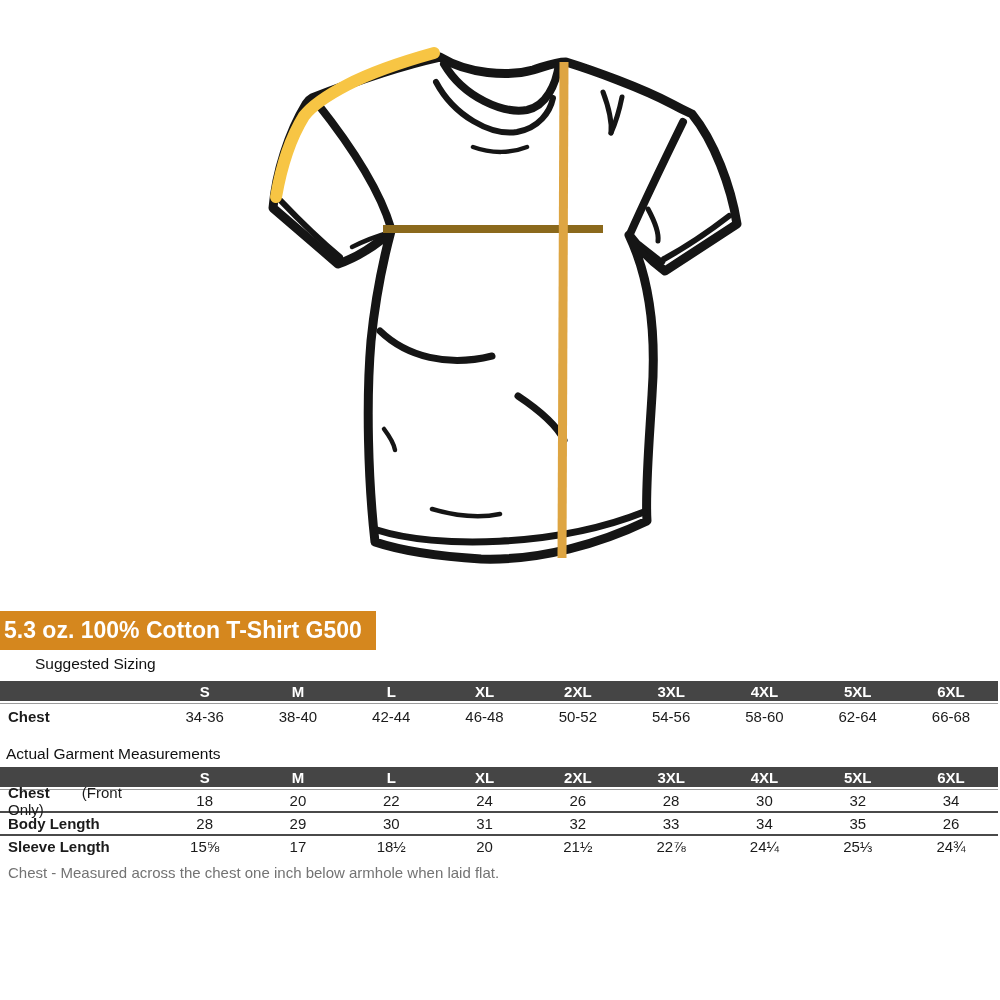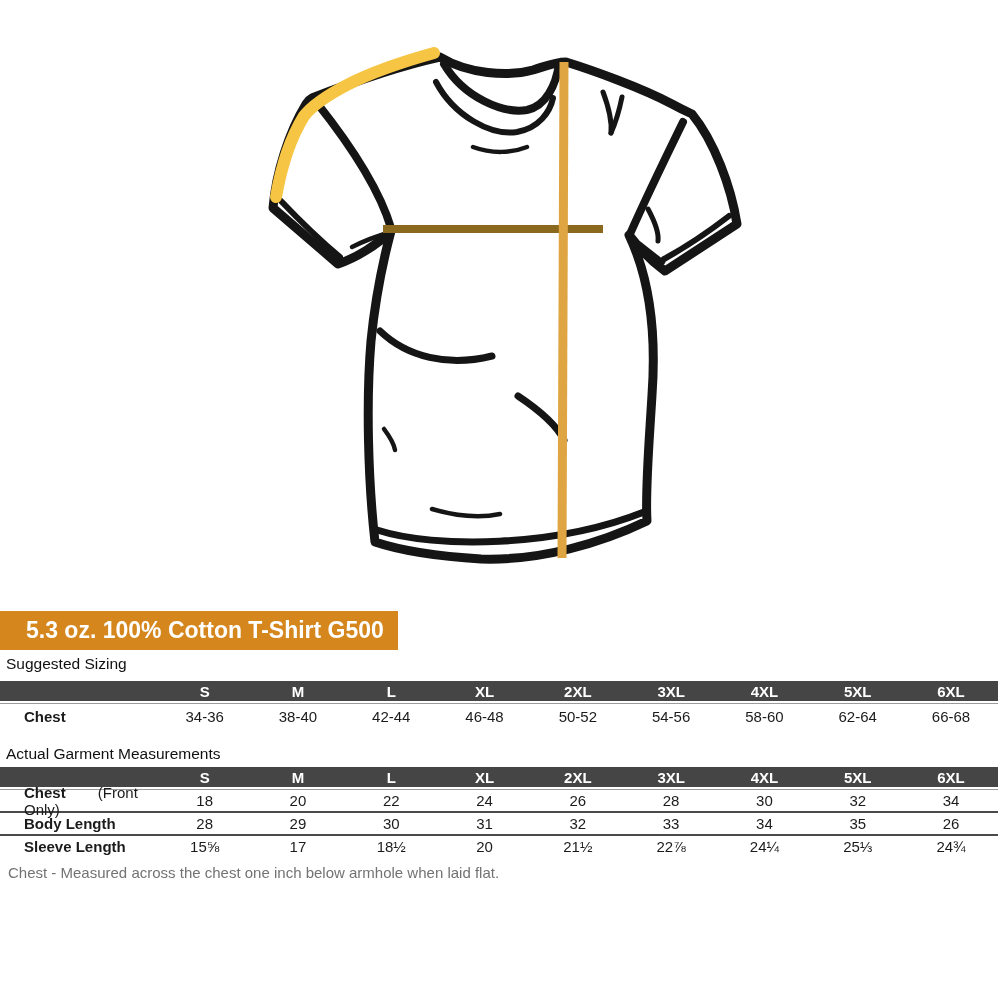--- a/index.html
+++ b/index.html
@@ -5,36 +5,36 @@
   html,body{margin:0;padding:0;}
   body{
     width:1000px;height:1000px;position:relative;background:#ffffff;
     font-family:"Liberation Sans","DejaVu Sans",sans-serif;color:#1b1b1b;
     overflow:hidden;
   }
   #shirt-svg{position:absolute;top:0;left:0;}
   .banner{
     position:absolute;top:611px;left:0;height:39px;line-height:39px;
     display:inline-block;background:#D5871E;color:#ffffff;
-    font-size:23px;font-weight:bold;padding:0 14px 0 26px;white-space:nowrap;
+    font-size:23px;font-weight:bold;padding:0 14px 0 4px;white-space:nowrap;
   }
   .section-label{position:absolute;left:6px;font-size:15.5px;color:#111;}
-  #label-suggested{top:655px;}
+  #label-suggested{top:655px;margin-left:29px;}
   #label-garment{top:745px;}
   .sizing-table{position:absolute;left:0;width:998px;}
   #table-suggested{top:681px;}
   #table-garment{top:767px;}
   .thead{display:flex;height:20px;background:#454545;color:#fff;
          font-weight:bold;font-size:15px;align-items:center;}
   .gapline{height:1px;background:#9b9b9b;margin-top:2px;}
   .trow{display:flex;align-items:center;font-size:15px;}
   #table-suggested .trow{height:25px;}
   #table-garment .trow{height:21px;}
   .rowsep{height:2px;background:#4a4a4a;}
-  .cell-label{width:158px;box-sizing:border-box;padding-left:24px;text-align:left;font-weight:bold;}
+  .cell-label{width:158px;box-sizing:border-box;padding-left:8px;text-align:left;font-weight:bold;}
   .cell{width:93.3px;text-align:center;}
   .cell-label .rest{font-weight:normal;margin-left:28px;}
   .notes{position:absolute;top:862px;left:8px;font-size:15px;line-height:22.5px;color:#737373;}
   .notes div{white-space:nowrap;}
 </style>
 </head>
 <body>
 
 <svg id="shirt-svg" width="1000" height="610" viewBox="0 0 1000 610" xmlns="http://www.w3.org/2000/svg">
 

